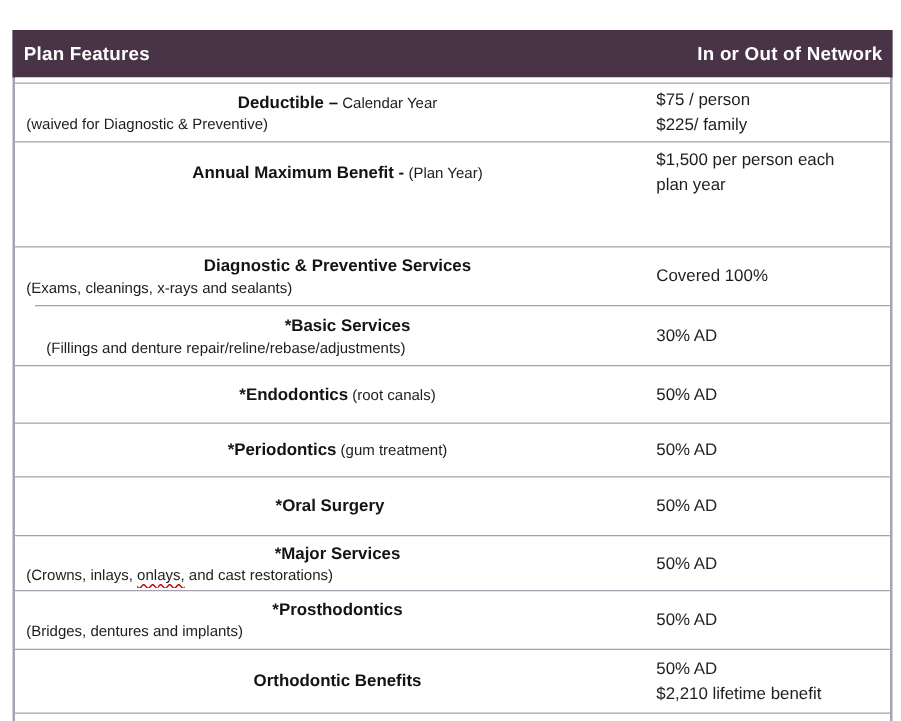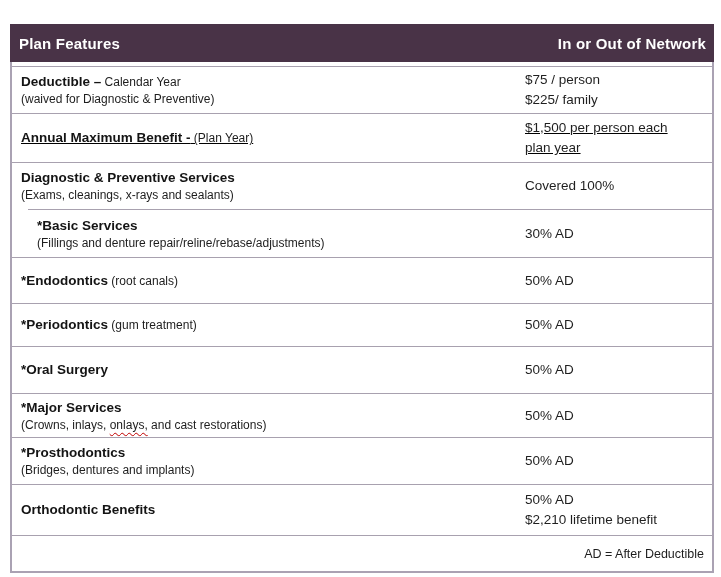--- a/index.html
+++ b/index.html
@@ -43,42 +43,43 @@
   .header-gap { height: 4px; background: #ffffff; }
 
   .row {
     display: flex;
     box-sizing: border-box;
     border-top: 1px solid var(--row-line, #a8a1af);
     align-items: center;
   }
   
   .rows .row:nth-child(1)  { height: 47px; }
-  .rows .row:nth-child(2)  { height: 49px; text-decoration: underline; }
-  .rows .row:nth-child(3)  { height: 47px; }
+  .rows .row:nth-child(2)  { height: 49px; }
+  .rows .row:nth-child(3)  { height: 47px; margin-top: 35px; }
   .rows .row:nth-child(4)  { height: 48px; margin-left: 16px; }
   .rows .row:nth-child(5)  { height: 46px; }
   .rows .row:nth-child(6)  { height: 43px; }
   .rows .row:nth-child(7)  { height: 47px; gap: 12px; }
   .rows .row:nth-child(8)  { height: 44px; }
   .rows .row:nth-child(9)  { height: 47px; }
   .rows .row:nth-child(10) { height: 51px; }
 
   .cell-left {
     flex: 1 1 auto;
     padding-left: 9px;
     padding-right: 6px;
     min-width: 0;
   }
   .title-line {
     font-size: 13.5px;
     font-weight: bold;
     color: #141414;
     line-height: 18px;
     white-space: nowrap;
+    text-align: center;
   }
   .title-suffix {
     font-weight: normal;
     font-size: 12px;
     color: #1d1d1d;
   }
   .subtitle {
     font-size: 12px;
     font-weight: normal;
     color: #1d1d1d;

